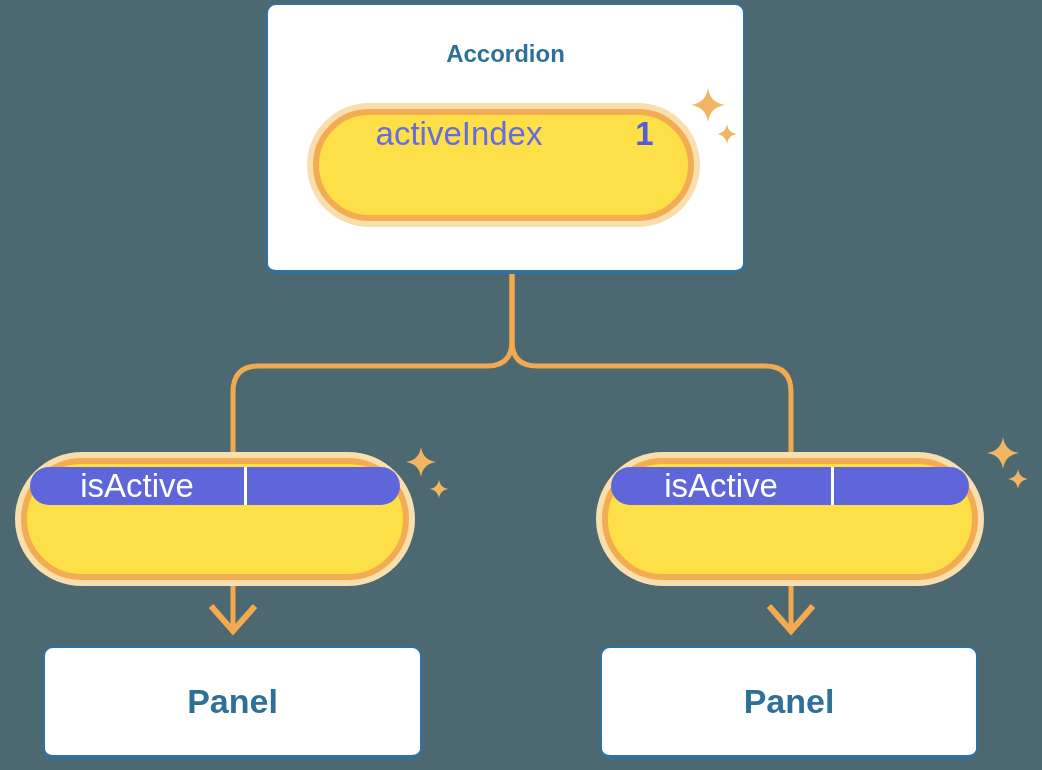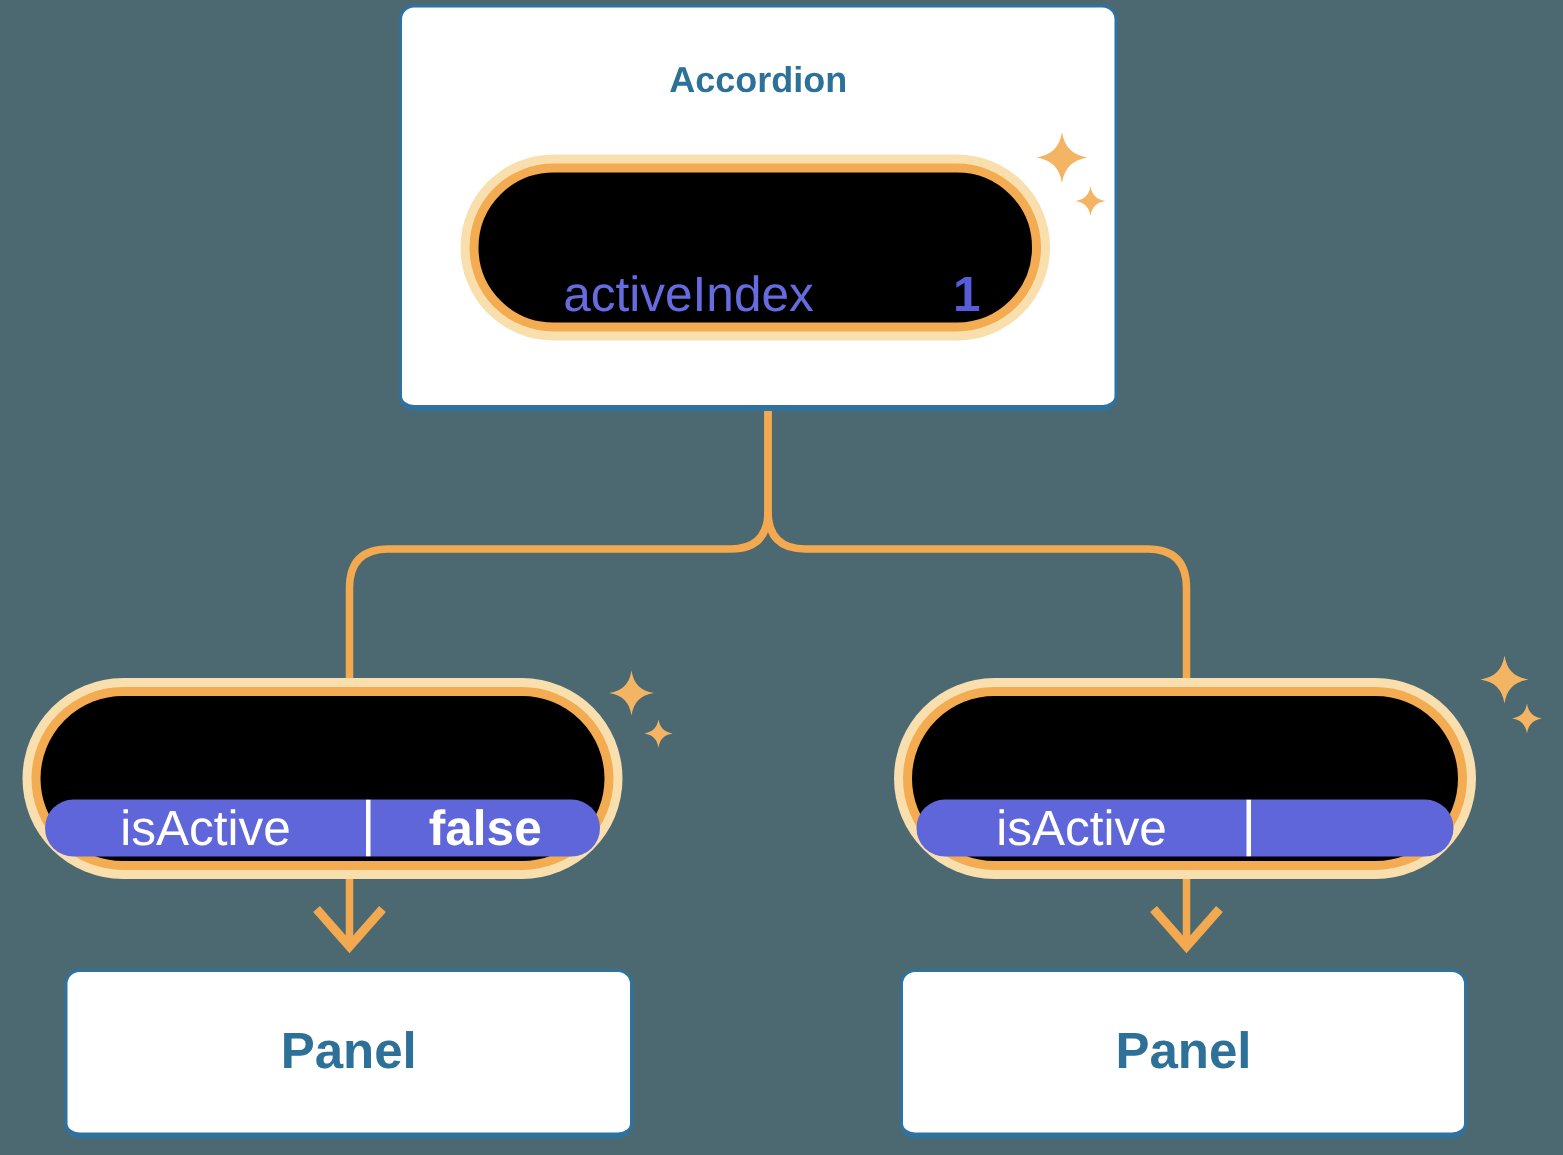--- a/index.html
+++ b/index.html
@@ -37,26 +37,26 @@
   #panel-left  { left: 43px;  top: 646px; width: 379px; height: 113px;
                  display: flex; align-items: center; justify-content: center; }
   #panel-right { left: 600px; top: 646px; width: 378px; height: 113px;
                  display: flex; align-items: center; justify-content: center; }
   .panel-title { font-size: 34px; font-weight: 700; color: #2D7198; }
 
   
   .pill {
     position: absolute;
     box-sizing: border-box;
-    background: #000000;
+    background: #fde047;
     border: 6px solid #F4AC52;
     border-radius: 70px;
     box-shadow: 0 0 0 6px #FADFAE;
     display: flex;
-    align-items: flex-end;
+    align-items: flex-start;
     z-index: 2;
   }
   #state-pill-root { left: 313px; top: 109px; width: 381px; height: 112px; }
   .pill .cell {
     display: flex; align-items: center; justify-content: center;
     font-size: 33px;
   }
   #state-pill-root .cell.label { width: 280px; color: #666CDF; }
   #state-pill-root .cell.value { flex: 1; color: #575DD9; font-weight: bold; }
   #state-pill-root .divider { width: 2px; background: #F4AC52; }
@@ -99,21 +99,20 @@
   <div class="pill" id="state-pill-root">
     <div class="cell label">activeIndex</div>
     <div class="divider"></div>
     <div class="cell value">1</div>
   </div>
 
   <div class="pill purple" id="state-pill-left">
     <div class="fill">
       <div class="cell label">isActive</div>
       <div class="divider"></div>
-      <div class="cell value">false</div>
     </div>
   </div>
 
   <div class="pill purple" id="state-pill-right">
     <div class="fill">
       <div class="cell label">isActive</div>
       <div class="divider"></div>
     </div>
   </div>
 

